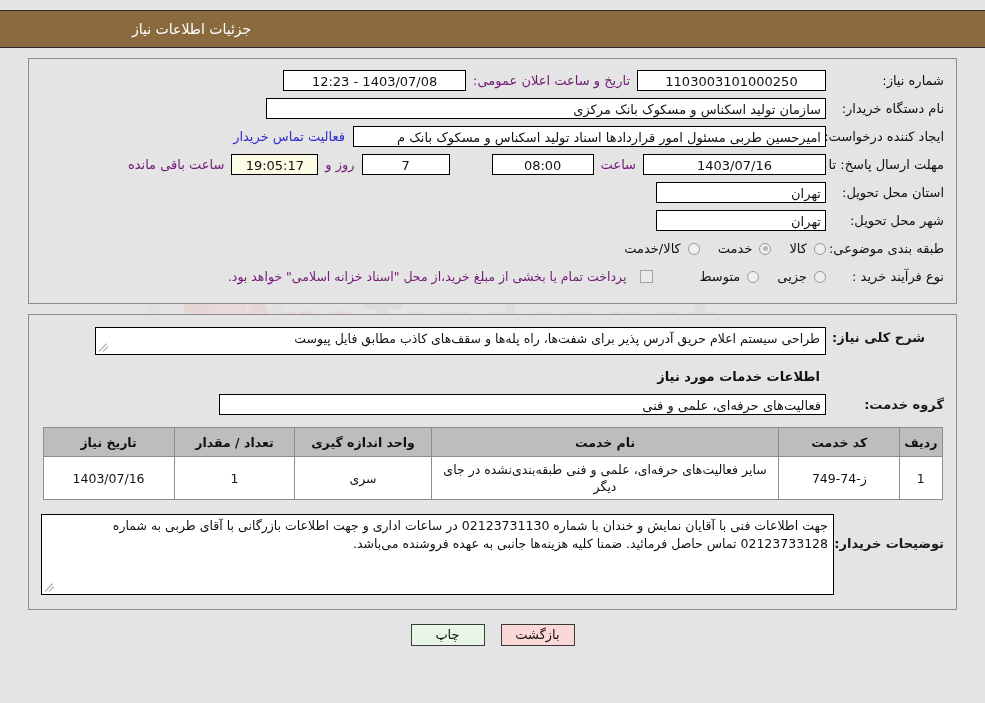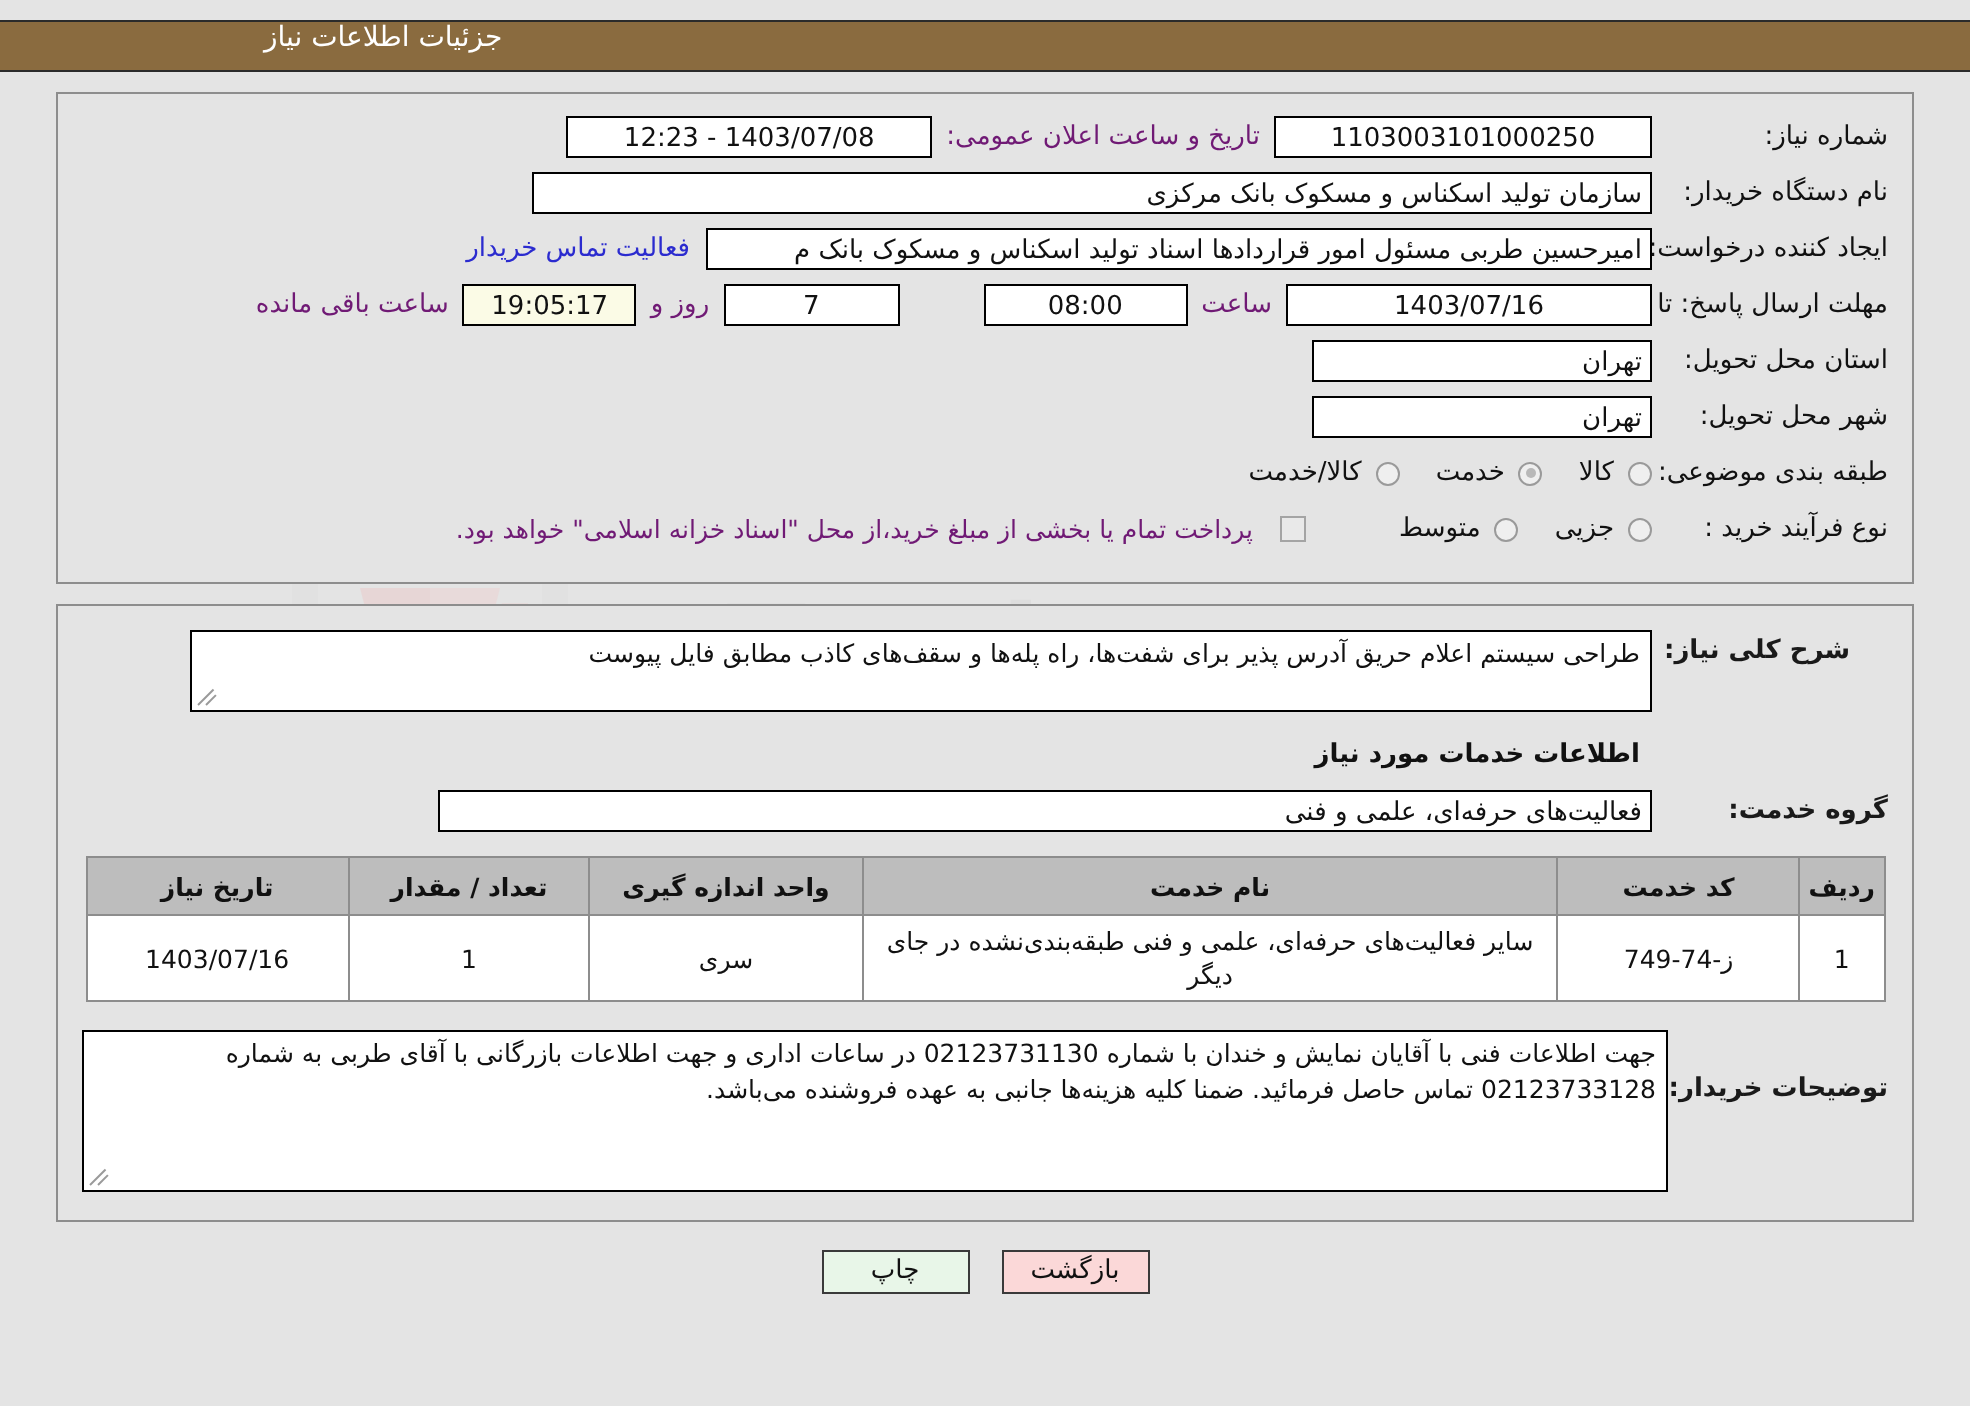--- a/index.html
+++ b/index.html
@@ -59,28 +59,28 @@
 
   
   .page {
     position: relative;
     z-index: 2;
     width: 985px;
   }
 
   .title-bar {
     margin: 10px 0 0 0;
-    height: 26px;
+    height: 38px;
     background: #8a6b3f;
     border-top: 1px solid #2b2b2b;
     border-bottom: 1px solid #2b2b2b;
     color: #ffffff;
     font-size: 14px;
     display: flex;
-    align-items: flex-start;
+    align-items: center;
     justify-content: flex-start;
     padding-right: 0;
     box-sizing: border-box;
   }
   .title-bar .t {
     margin-right: auto;
     padding-left: 132px;
     font-weight: normal;
   }
 
@@ -211,21 +211,21 @@
     border: 1px solid #000;
     background: #fff;
     box-sizing: border-box;
     font-size: 12.5px;
     line-height: 18px;
     padding: 2px 5px 0 5px;
     position: relative;
     text-align: right;
     color: #111;
   }
-  .ta-need   { width: 731px; height: 41px; }
+  .ta-need   { width: 731px; height: 28px; }
   .ta-buyer  { width: 830px; height: 81px; }
   .resize-grip {
     position: absolute;
     left: 3px;
     bottom: 2px;
     width: 10px; height: 10px;
   }
   .resize-grip i {
     position: absolute;
     background: #9a9a9a;

